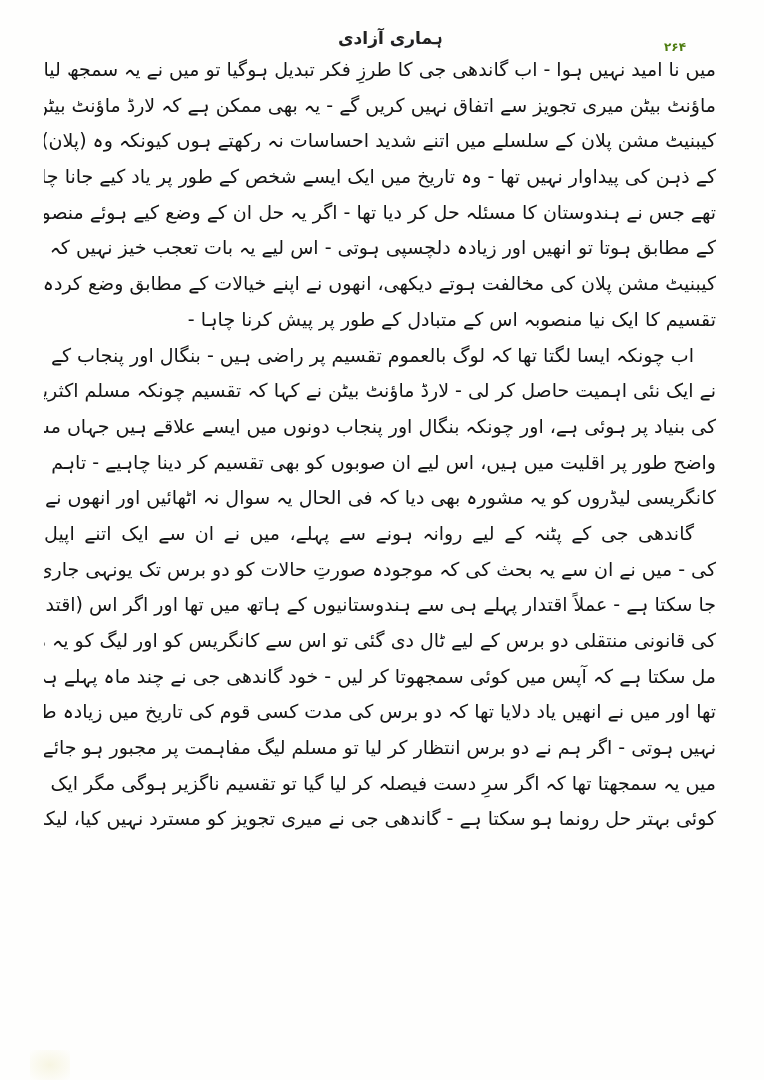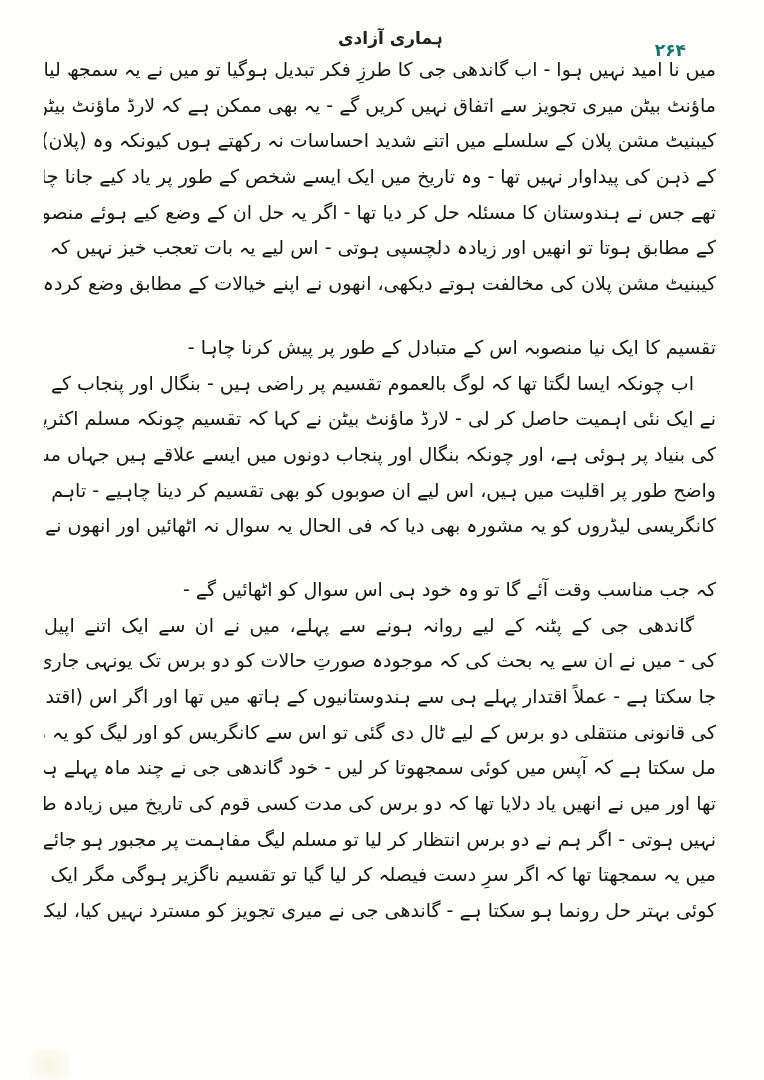--- a/index.html
+++ b/index.html
@@ -12,37 +12,37 @@
     }
     .page {
       position: absolute; left: 0; top: 0; width: 764px; height: 1080px;
       background: #fefefd;
     }
     .header {
       position: absolute; top: 26px; left: 0; width: 764px; height: 30px; font-weight: bold;
     }
     .page-number {
       position: absolute; right: 78px; top: 14px;
-      font-size: 17px; direction: rtl; color: #0f766e;
+      font-size: 12px; direction: rtl; color: #4d7c0f;
     }
     .running-title {
       position: absolute; left: 338px; top: 2px;
       font-size: 17px; direction: rtl; color: #222;
     }
     .body-text {
       position: absolute; top: 52px; left: 44px; width: 672px;
       direction: rtl;
     }
     .line {
       height: 35.7px; line-height: 35.7px;
       font-size: 19px; white-space: nowrap; overflow: hidden;
       text-align: justify; text-align-last: justify;
       color: #151515;
     }
-    .line.last { text-align-last: right; margin-top: 28px; }
+    .line.last { text-align-last: right; }
     .line.indent { padding-right: 22px; }
     .stain {
       position: absolute; left: 30px; bottom: 0; width: 40px; height: 30px;
       background: radial-gradient(ellipse at center, rgba(240,236,200,0.5), rgba(255,255,255,0));
     }
   </style>
 </head>
 <body>
 
 <div class="page">
@@ -63,21 +63,20 @@
       <div class="line">کیبنیٹ مشن پلان کی مخالفت ہوتے دیکھی، انھوں نے اپنے خیالات کے مطابق وضع کردہ،</div>
       <div class="line last">تقسیم کا ایک نیا منصوبہ اس کے متبادل کے طور پر پیش کرنا چاہا -</div>
     </div>
 
     <div class="paragraph">
       <div class="line indent">اب چونکہ ایسا لگتا تھا کہ لوگ بالعموم تقسیم پر راضی ہیں - بنگال اور پنجاب کے سوال</div>
       <div class="line">نے ایک نئی اہمیت حاصل کر لی - لارڈ ماؤنٹ بیٹن نے کہا کہ تقسیم چونکہ مسلم اکثریتی علاقوں</div>
       <div class="line">کی بنیاد پر ہوئی ہے، اور چونکہ بنگال اور پنجاب دونوں میں ایسے علاقے ہیں جہاں مسلمان</div>
       <div class="line">واضح طور پر اقلیت میں ہیں، اس لیے ان صوبوں کو بھی تقسیم کر دینا چاہیے - تاہم انھوں نے</div>
       <div class="line">کانگریسی لیڈروں کو یہ مشورہ بھی دیا کہ فی الحال یہ سوال نہ اٹھائیں اور انھوں نے یقین دلایا</div>
-      <div class="line last">کہ جب مناسب وقت آئے گا تو وہ خود ہی اس سوال کو اٹھائیں گے -</div>
     </div>
 
     <div class="paragraph">
       <div class="line indent">گاندھی جی کے پٹنہ کے لیے روانہ ہونے سے پہلے، میں نے ان سے ایک اتنے اپیل</div>
       <div class="line">کی - میں نے ان سے یہ بحث کی کہ موجودہ صورتِ حالات کو دو برس تک یونہی جاری رکھا</div>
       <div class="line">جا سکتا ہے - عملاً اقتدار پہلے ہی سے ہندوستانیوں کے ہاتھ میں تھا اور اگر اس (اقتدار)</div>
       <div class="line">کی قانونی منتقلی دو برس کے لیے ٹال دی گئی تو اس سے کانگریس کو اور لیگ کو یہ موقع</div>
       <div class="line">مل سکتا ہے کہ آپس میں کوئی سمجھوتا کر لیں - خود گاندھی جی نے چند ماہ پہلے ہی یہ تجویز کیا</div>
       <div class="line">تھا اور میں نے انھیں یاد دلایا تھا کہ دو برس کی مدت کسی قوم کی تاریخ میں زیادہ طویل</div>
       <div class="line">نہیں ہوتی - اگر ہم نے دو برس انتظار کر لیا تو مسلم لیگ مفاہمت پر مجبور ہو جائے گی -</div>

